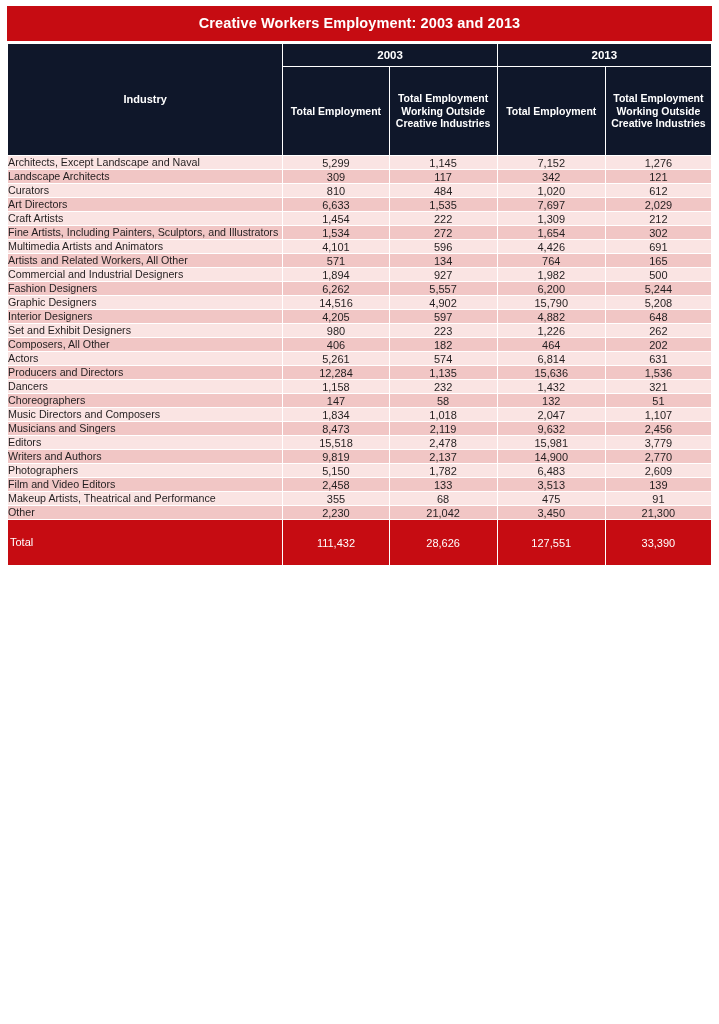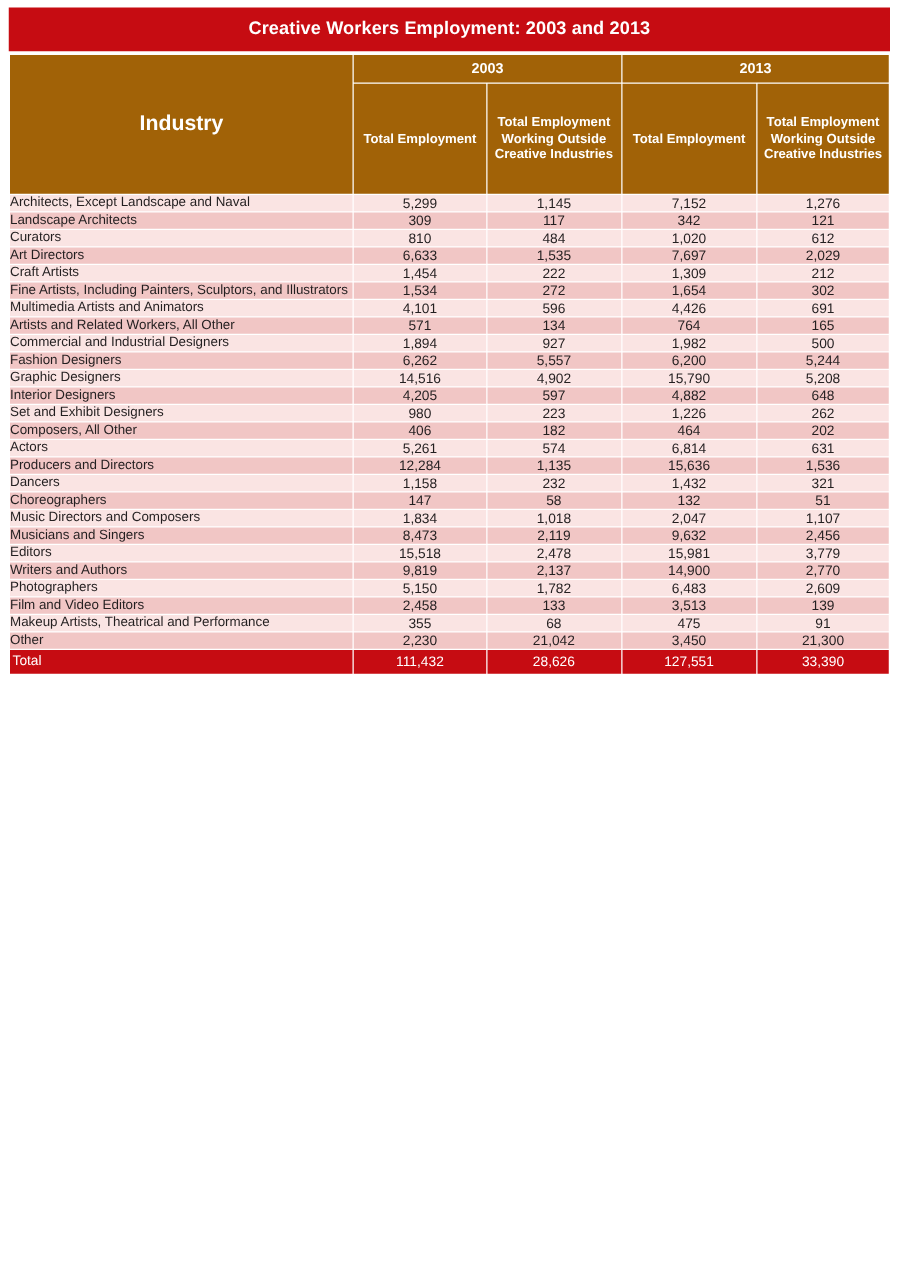--- a/index.html
+++ b/index.html
@@ -45,30 +45,30 @@
     table-layout: fixed;
     background: #ffffff;
   }
   table.data th, table.data td {
     padding: 0;
     margin: 0;
     vertical-align: middle;
   }
   
   th.hd {
-    background: #a16207;
+    background: #0f172a;
     color: #ffffff;
     font-weight: bold;
     text-align: center;
     font-size: 10.5px;
     line-height: 12.5px;
     padding: 3px 2px;
   }
   th.hd-industry {
-    font-size: 17px;
+    font-size: 11px;
   }
   th.hd-year {
     font-size: 11.5px;
     height: 22px;
     padding: 2px;
   }
   th.hd-sub {
     height: 88px;
   }
   
@@ -85,21 +85,21 @@
     font-size: 11px;
     padding: 4px 2px;
   }
   tr.odd td { background: #fae4e3; }
   tr.even td { background: #f1c6c5; }
   
   tr.total td {
     background: #c60c12;
     color: #ffffff;
     font-size: 11px;
-    padding: 3px 2px;
+    padding: 16px 2px;
   }
   tr.total td.ind { font-size: 11px; }
 </style>
 </head>
 <body>
 
 <div id="page">
   <div class="table-wrap">
 
     <div class="title-bar">Creative Workers Employment: 2003 and 2013</div>

